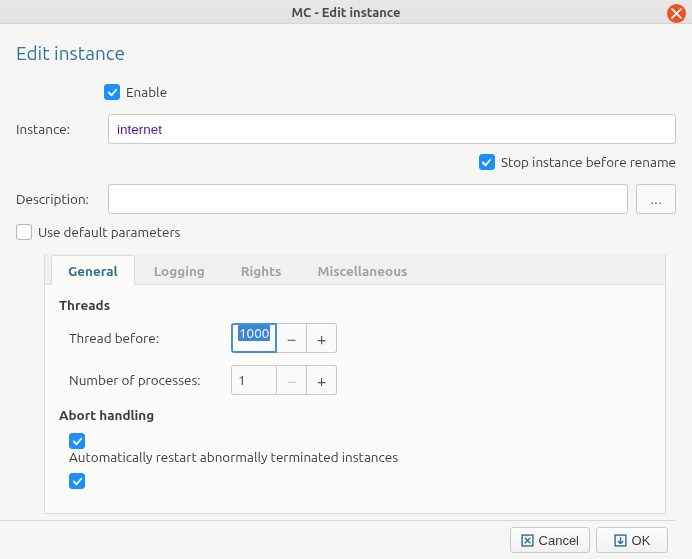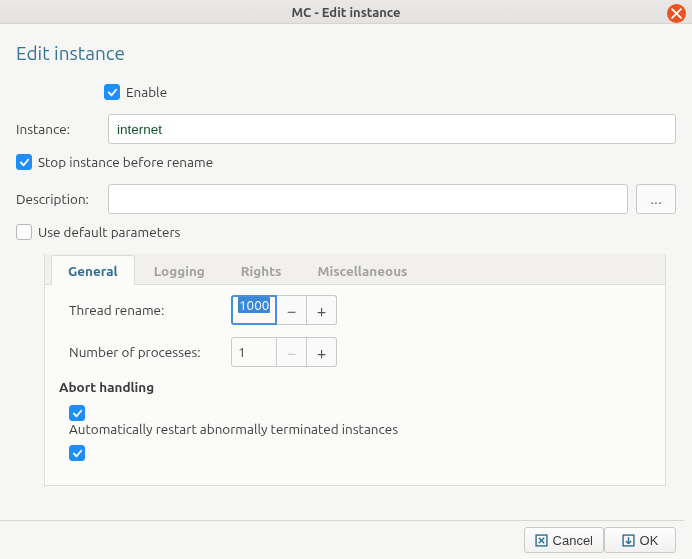--- a/index.html
+++ b/index.html
@@ -64,21 +64,21 @@
   }
   .form-label.wide { min-width: 84px; }
 
   .text-input {
     flex: 1;
     height: 30px;
     border: 1px solid #c9c9c7;
     border-radius: 3px;
     padding: 6px 8px;
     font-size: 13.5px;
-    color: #14532d;
+    color: #4c1d95;
     background: #fff;
   }
 
   .btn-ellipsis {
     width: 40px; height: 30px;
     border: 1px solid #c9c9c7;
     border-radius: 3px;
     background: #fafafa;
     cursor: pointer;
     font-size: 14px;
@@ -102,21 +102,21 @@
     display: flex; align-items: center; justify-content: center;
   }
   .cb.checked .cb-box {
     background: #1e8efb;
     border-color: #1e8efb;
   }
   .cb.checked .cb-box svg { display: block; }
   .cb-box svg { display: none; width: 11px; height: 11px; }
 
   .row-enabled { margin-left: 88px; margin-bottom: 14px; }
-  .row-stop { margin-bottom: 14px; }
+  .row-stop { margin-bottom: 14px; text-align: right; }
   .row-defparams { margin: 8px 0 12px 0; }
 
   
   .tabs-wrap {
     margin-left: 28px;
     margin-right: 10px;
     border: 1px solid #dedddb;
     border-top: none;
     background: #fbfbfa;
   }
@@ -198,26 +198,27 @@
   }
   .spin-btn.dec { border-left: none; }
   .spin-btn.inc { border-left: none; border-radius: 0 3px 3px 0; }
   .spin-btn.disabled { color: #c5c5c3; cursor: default; }
 
   .cb-indent { margin-left: 10px; display: block; margin-bottom: 8px; }
 
   
   .footer {
     position: absolute;
-    bottom: 0; left: 0; right: 8px;
+    bottom: 0; left: 0; right: 16px;
     border-top: 1px solid #d9d8d6;
     background: #f6f6f5;
     padding: 6px 8px;
     display: flex;
     justify-content: flex-end;
+    gap: 6px;
   }
   .btn {
     height: 26px;
     min-width: 72px;
     border: 1px solid #c9c9c7;
     border-radius: 3px;
     background: linear-gradient(#fdfdfd,#f2f1f0);
     cursor: pointer;
     font-size: 13px;
     display: inline-flex; align-items: center; justify-content: center;
@@ -284,23 +285,24 @@
   </div>
 
   <div class="tabs-wrap">
     <div class="tabstrip">
       <div class="tab active">General</div>
       <div class="tab">Logging</div>
       <div class="tab">Rights</div>
       <div class="tab">Miscellaneous</div>
     </div>
     <div class="tab-body">
+      <div class="section-title">Threads</div>
 
       <div class="spin-row">
-        <span class="spin-label">Thread rename:</span>
+        <span class="spin-label">Thread before:</span>
         <div class="spin">
           <div class="spin-input selected"><span class="sel">1000</span></div>
           <div class="spin-btn dec">−</div>
           <div class="spin-btn inc">+</div>
         </div>
       </div>
 
       <div class="spin-row">
         <span class="spin-label">Number of processes:</span>
         <div class="spin">

